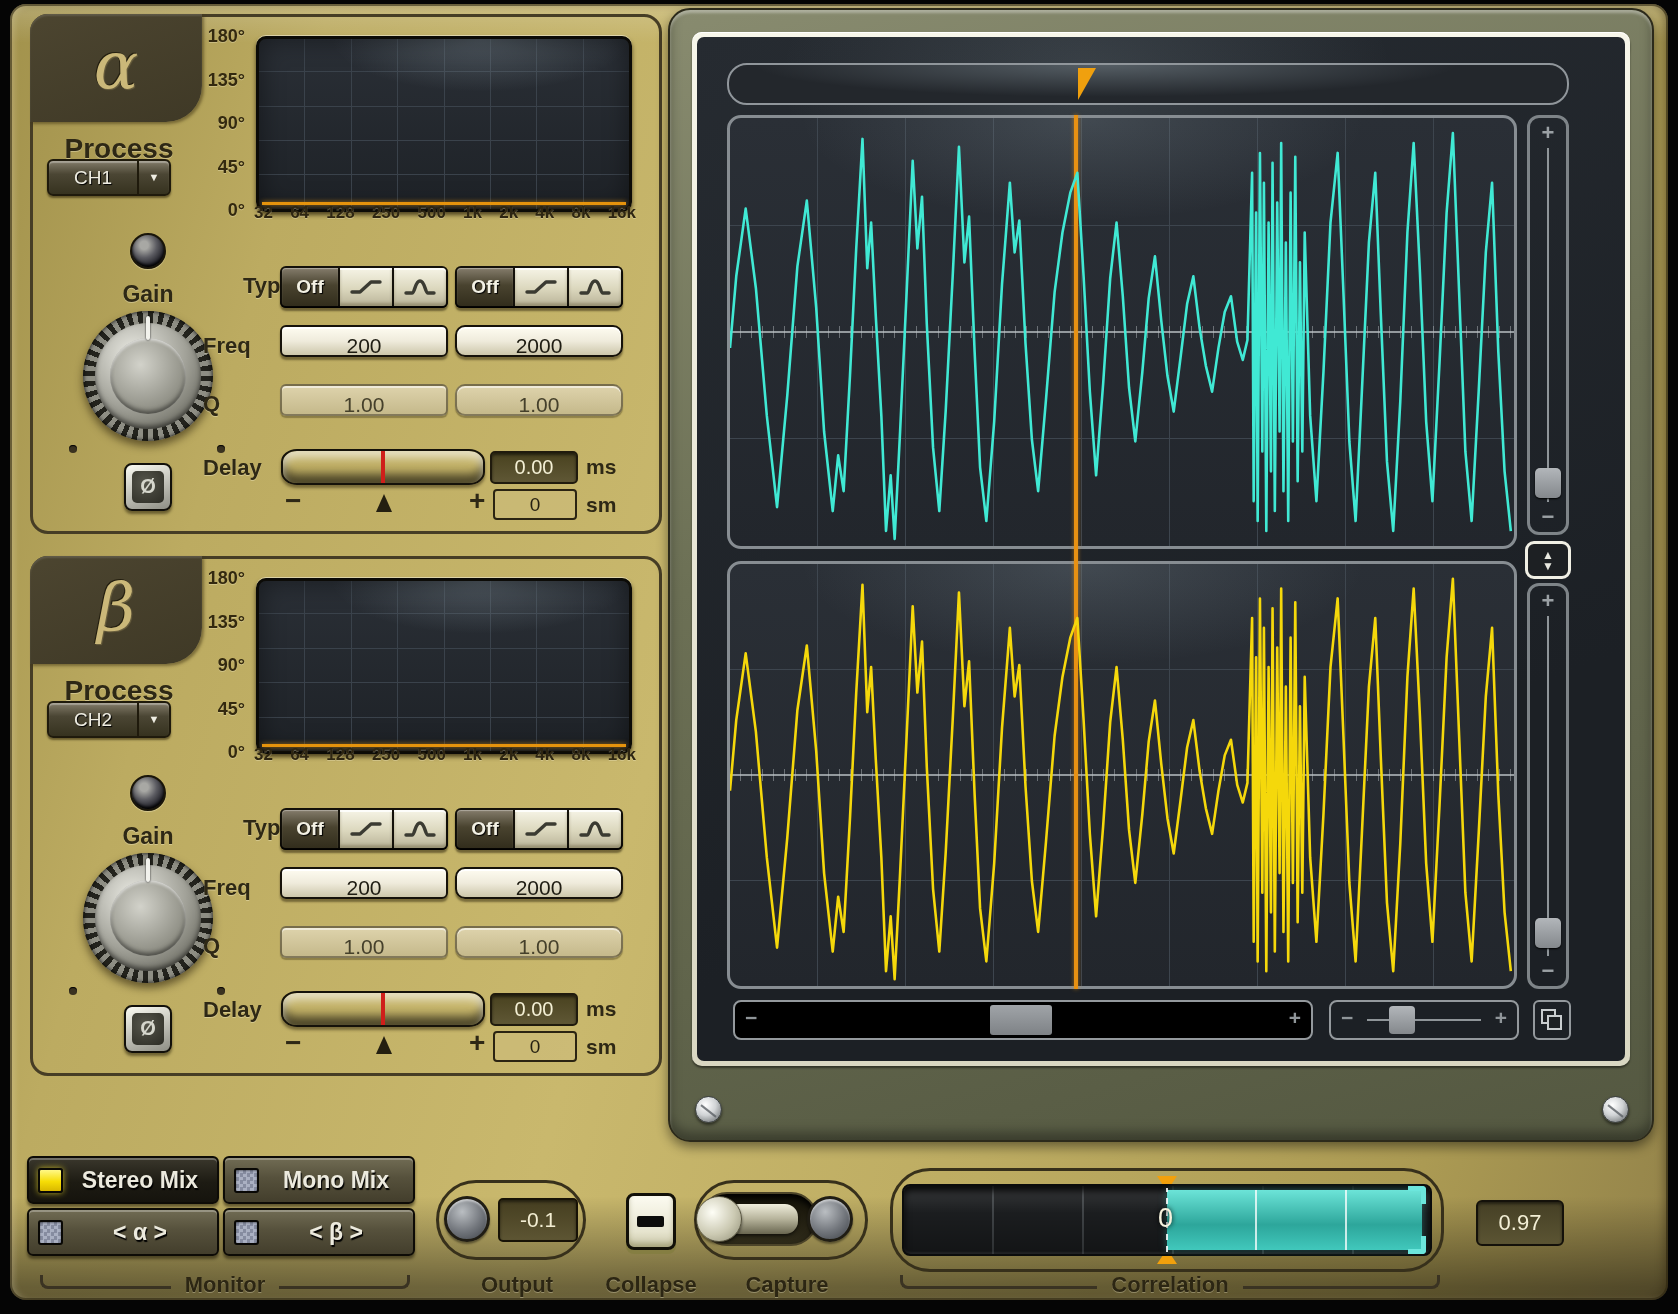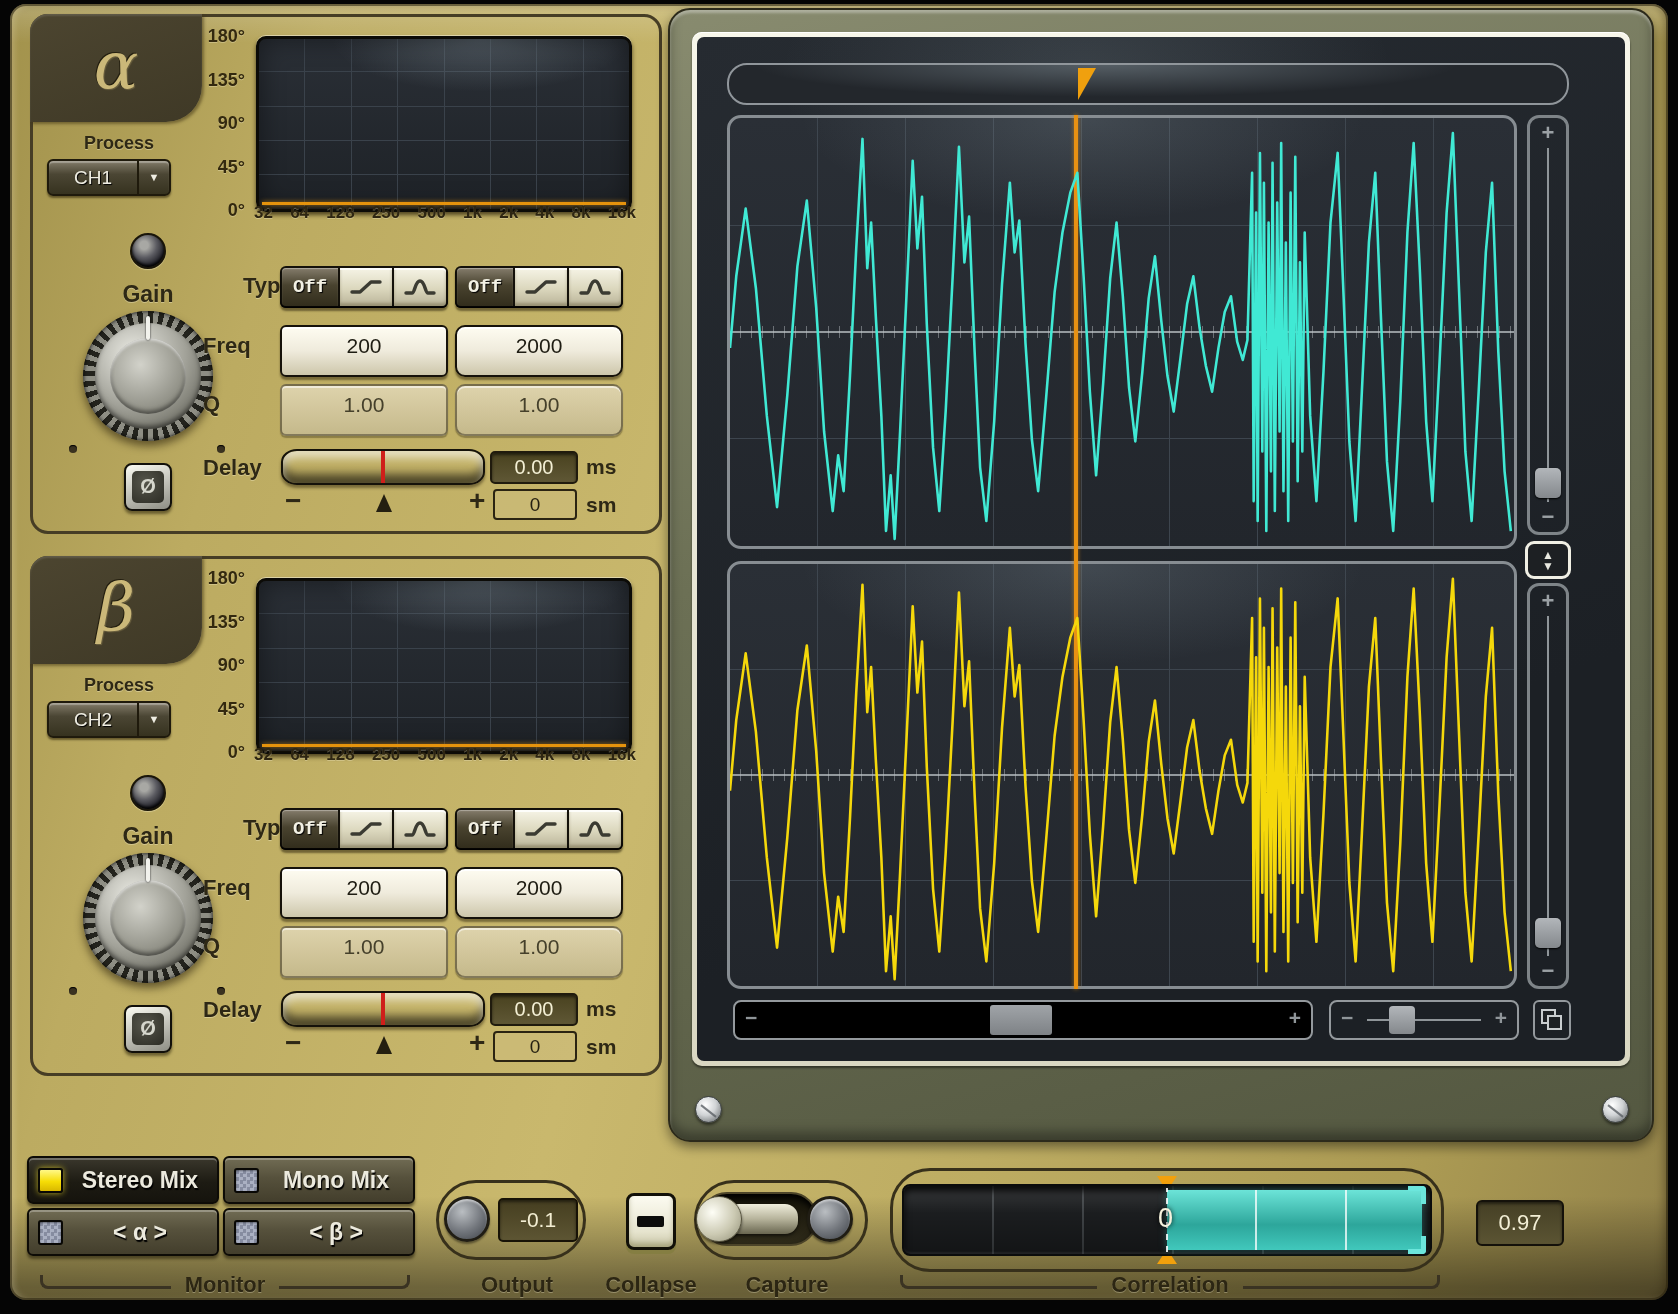--- a/index.html
+++ b/index.html
@@ -12,21 +12,21 @@
     box-shadow: inset 0 0 0 2px rgba(40,32,12,.55), inset 4px 0 6px rgba(255,248,220,.25), inset -4px 0 8px rgba(40,30,10,.4);
   }
 
   
   .chan { position:absolute; left:20px; width:632px; height:520px; border:3px solid #463d25; border-radius:18px; }
   .chan.alpha { top:10px; } .chan.beta { top:552px; }
   .tab { position:absolute; left:-3px; top:-3px; width:172px; height:108px; background:linear-gradient(160deg,#4c4530,#3f3926);
          border-radius:18px 0 36px 0; box-shadow: inset 0 2px 2px rgba(255,255,255,.12), 2px 2px 3px rgba(60,48,18,.5); }
   .greek { display:block; width:100%; height:100%; text-align:center; line-height:104px; font-family:"DejaVu Serif",serif; font-style:italic;
            font-size:66px; color:#cbb879; text-shadow:-1px -1px 0 #241f10, 1px 1px 1px #6d6240; }
-  .proc-label { position:absolute; left:0; top:116px; width:172px; text-align:center; font-weight:bold; font-size:18px; color:#2e2815; text-shadow:0 1px 0 rgba(255,250,220,.35); }
+  .proc-label { position:absolute; left:0; top:116px; width:172px; text-align:center; font-weight:bold; font-size:28px; color:#2e2815; text-shadow:0 1px 0 rgba(255,250,220,.35); }
   .dropdown { position:absolute; left:14px; top:142px; width:124px; height:37px; display:flex; border:2px solid #1f1a0c; border-radius:6px;
     background:linear-gradient(#837c6a,#4b4634 40%,#36321f); box-shadow:0 2px 2px rgba(50,40,14,.6), inset 0 2px 1px rgba(255,255,255,.3); }
   .dd-val { flex:1; text-align:center; line-height:33px; font-size:19px; color:#efede2; text-shadow:1px 1px 1px #000; }
   .dd-arrow { width:32px; border-left:2px solid #1f1a0c; text-align:center; line-height:33px; font-size:11px; color:#efede2; }
   .led { position:absolute; left:97px; top:216px; width:36px; height:36px; border-radius:50%;
     background:radial-gradient(circle at 38% 32%, #a8a8a4 0 14%, #5c5c62 42%, #1f1f26 72%);
     border:2px solid #191509; box-shadow:0 1px 1px rgba(255,250,220,.4), inset 0 -2px 3px #000; }
   .gain-label { position:absolute; left:55px; top:264px; width:120px; text-align:center; font-weight:bold; font-size:23px; color:#2e2815; text-shadow:0 1px 0 rgba(255,250,220,.35); }
   .knob { position:absolute; left:50px; top:294px; width:130px; height:130px; border-radius:50%;
     background:repeating-conic-gradient(#23231d 0 5deg,#8e8e84 5deg 10deg);
@@ -53,31 +53,31 @@
   .scope::after { content:""; position:absolute; left:3px; right:3px; bottom:4px; height:3px; background:#e5930d; box-shadow:0 0 5px rgba(240,160,20,.7); }
   .ylabels { position:absolute; left:140px; top:10px; width:72px; height:192px; display:flex; flex-direction:column; justify-content:space-between; align-items:flex-end; }
   .ylabels span { font-size:18px; font-weight:bold; color:#33290f; line-height:18px; text-shadow:0 1px 0 rgba(255,250,220,.3); }
   .xlabels { position:absolute; left:221px; top:186px; width:382px; display:flex; justify-content:space-between;text-align:right; }
   .xlabels span { font-size:17px; font-weight:bold; color:#2e2612; text-shadow:0 1px 0 rgba(255,250,220,.3); }
 
   .row-label { position:absolute; left:170px; width:76px; font-weight:bold; font-size:22px; color:#2e2815; text-shadow:0 1px 0 rgba(255,250,220,.35); }
   .lab-type { top:256px;margin-left:40px; } .lab-freq { top:316px; } .lab-q { top:374px; } .lab-delay { top:438px; }
 
   .band-group { position:absolute; top:249px; width:168px; height:42px; display:flex; gap:2px; padding:2px; border-radius:6px;
-    background:#14110a; box-shadow:0 3px 2px rgba(46,36,12,.55), inset 0 -2px 2px #000;font-family:Liberation Mono, monospace; }
+    background:#14110a; box-shadow:0 3px 2px rgba(46,36,12,.55), inset 0 -2px 2px #000; }
   .bg1 { left:247px; } .bg2 { left:422px; }
   .off-btn { width:56px; border-radius:4px 0 0 4px; background:linear-gradient(#847c6b,#49432f 45%,#322d1c);
     color:#f3f1e4; font-weight:bold; font-size:19px; text-align:center; line-height:38px; text-shadow:1px 1px 1px #000;
     box-shadow:inset 0 1px 1px rgba(255,255,255,.35); }
   .icon-btn { flex:1; display:flex; align-items:center; justify-content:center;
     background:linear-gradient(#f6f4e6,#dbd7bd 55%,#b9b398); box-shadow:inset 0 2px 0 rgba(255,255,255,.8), inset 0 -3px 3px rgba(110,104,70,.45); }
   .icon-btn:last-child { border-radius:0 4px 4px 0; }
   .icon-btn svg { stroke:#3b3b32; stroke-width:3.4; fill:none; stroke-linejoin:round; stroke-linecap:round; }
 
-  .field { position:absolute; width:168px; height:52px; border-radius:6px; text-align:center; line-height:38px; font-size:21px; }
+  .field { position:absolute; width:168px; height:32px; border-radius:6px; text-align:center; line-height:38px; font-size:21px; }
   .freq-field { top:308px; border:2px solid #16120a; background:linear-gradient(#fefcf1,#efebdc 50%,#cdc7ab); color:#1e1c12;
     box-shadow:0 3px 2px rgba(46,36,12,.5), inset 0 2px 0 #fff; }
   .q-field { top:367px; border:2px solid rgba(40,32,10,.5); background:linear-gradient(#ded3ac,#c5b98b); color:#45402b;
     box-shadow:inset 0 2px 0 rgba(255,255,255,.55), 0 2px 1px rgba(46,36,12,.35); }
   .f1 { left:247px; } .f2 { left:422px;border-radius:10px; }
 
   .wheel { position:absolute; left:248px; top:432px; width:204px; height:36px; border:2px solid #15120a; border-radius:16px/13px;
     background:repeating-linear-gradient(90deg,#ececе8 0 3px,#8d8d87 3px 6px,#f6f6f1 6px 9px,#6e6e66 9px 12px);
     background:repeating-linear-gradient(90deg,#ececе8 0 3px,#8d8d87 3px 6px,#f6f6f1 6px 9px,#6e6e66 9px 12px);
     box-shadow:inset 0 7px 8px rgba(255,255,255,.6), inset 0 -9px 10px rgba(0,0,0,.6), 0 3px 3px rgba(46,36,12,.5); overflow:hidden; }

